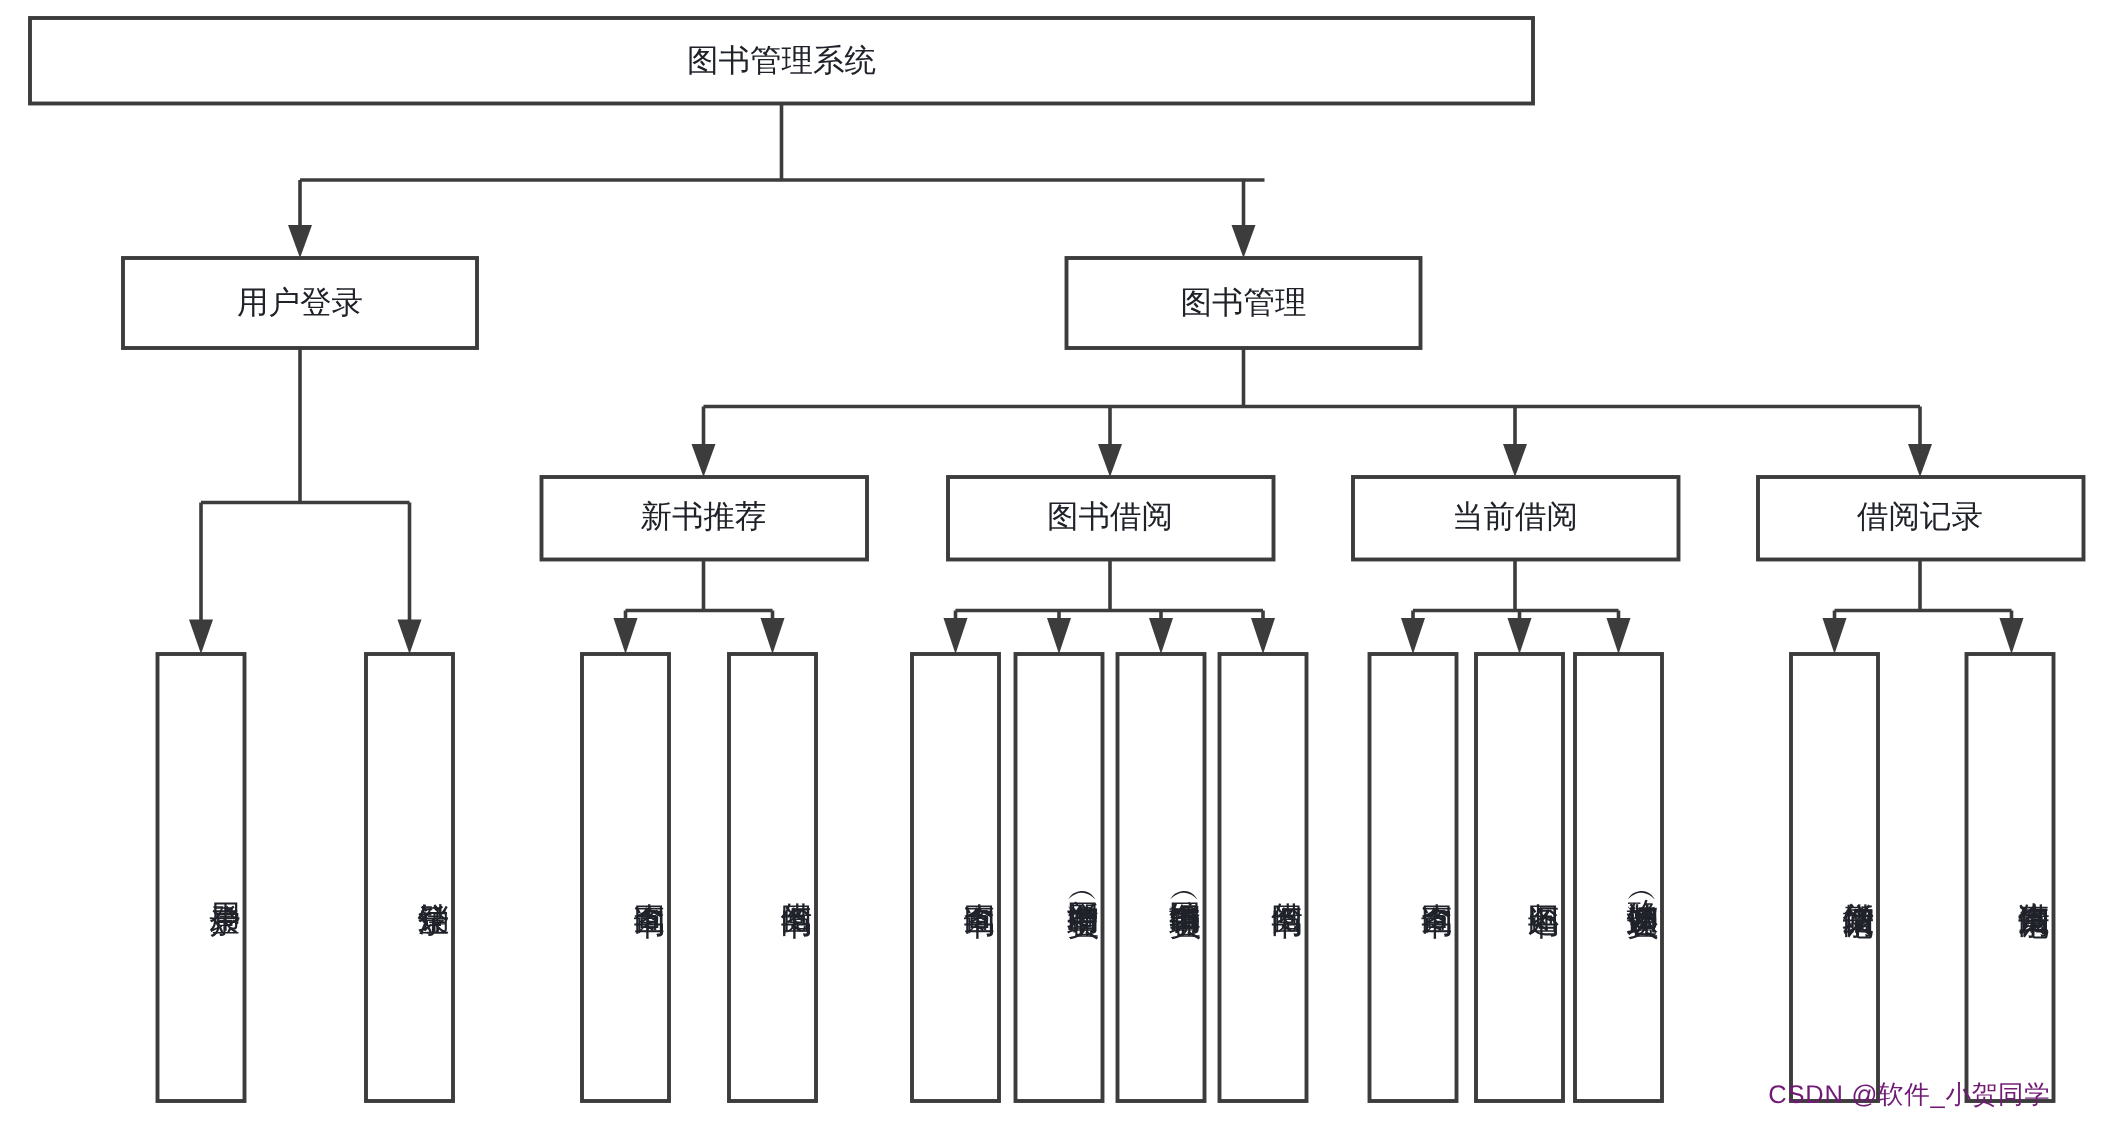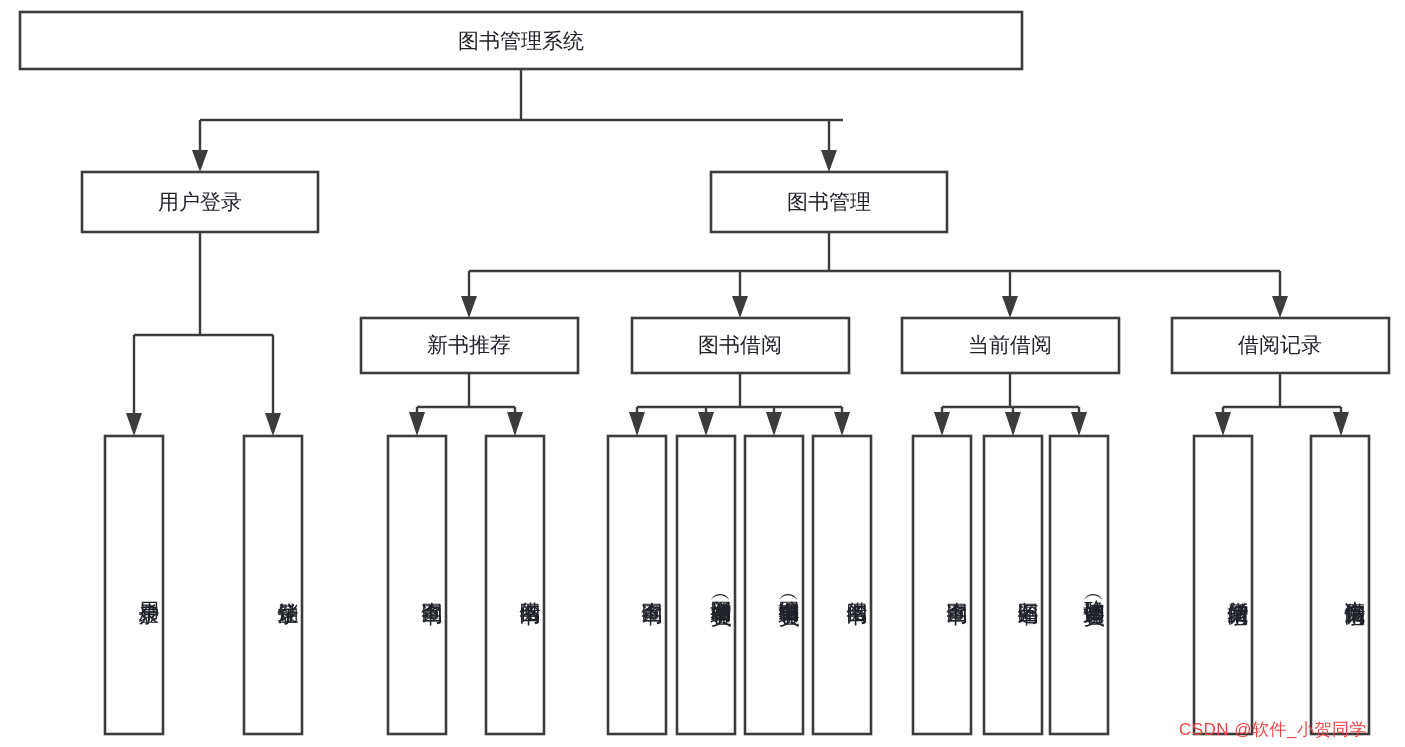--- a/index.html
+++ b/index.html
@@ -74,21 +74,21 @@
   }
   .leaf-label.tall {
     font-size: 21px;
   }
   .watermark {
     position: absolute;
     right: 8px;
     bottom: 6px;
     font-family: "Liberation Sans", "DejaVu Sans", sans-serif;
     font-size: 17px;
-    color: #ef4444;
+    color: #701a75;
     letter-spacing: 0.5px;
     user-select: none;
     pointer-events: none;
     white-space: nowrap;
   }
 </style>
 </head>
 <body>
 
 <div id="diagram-root">

